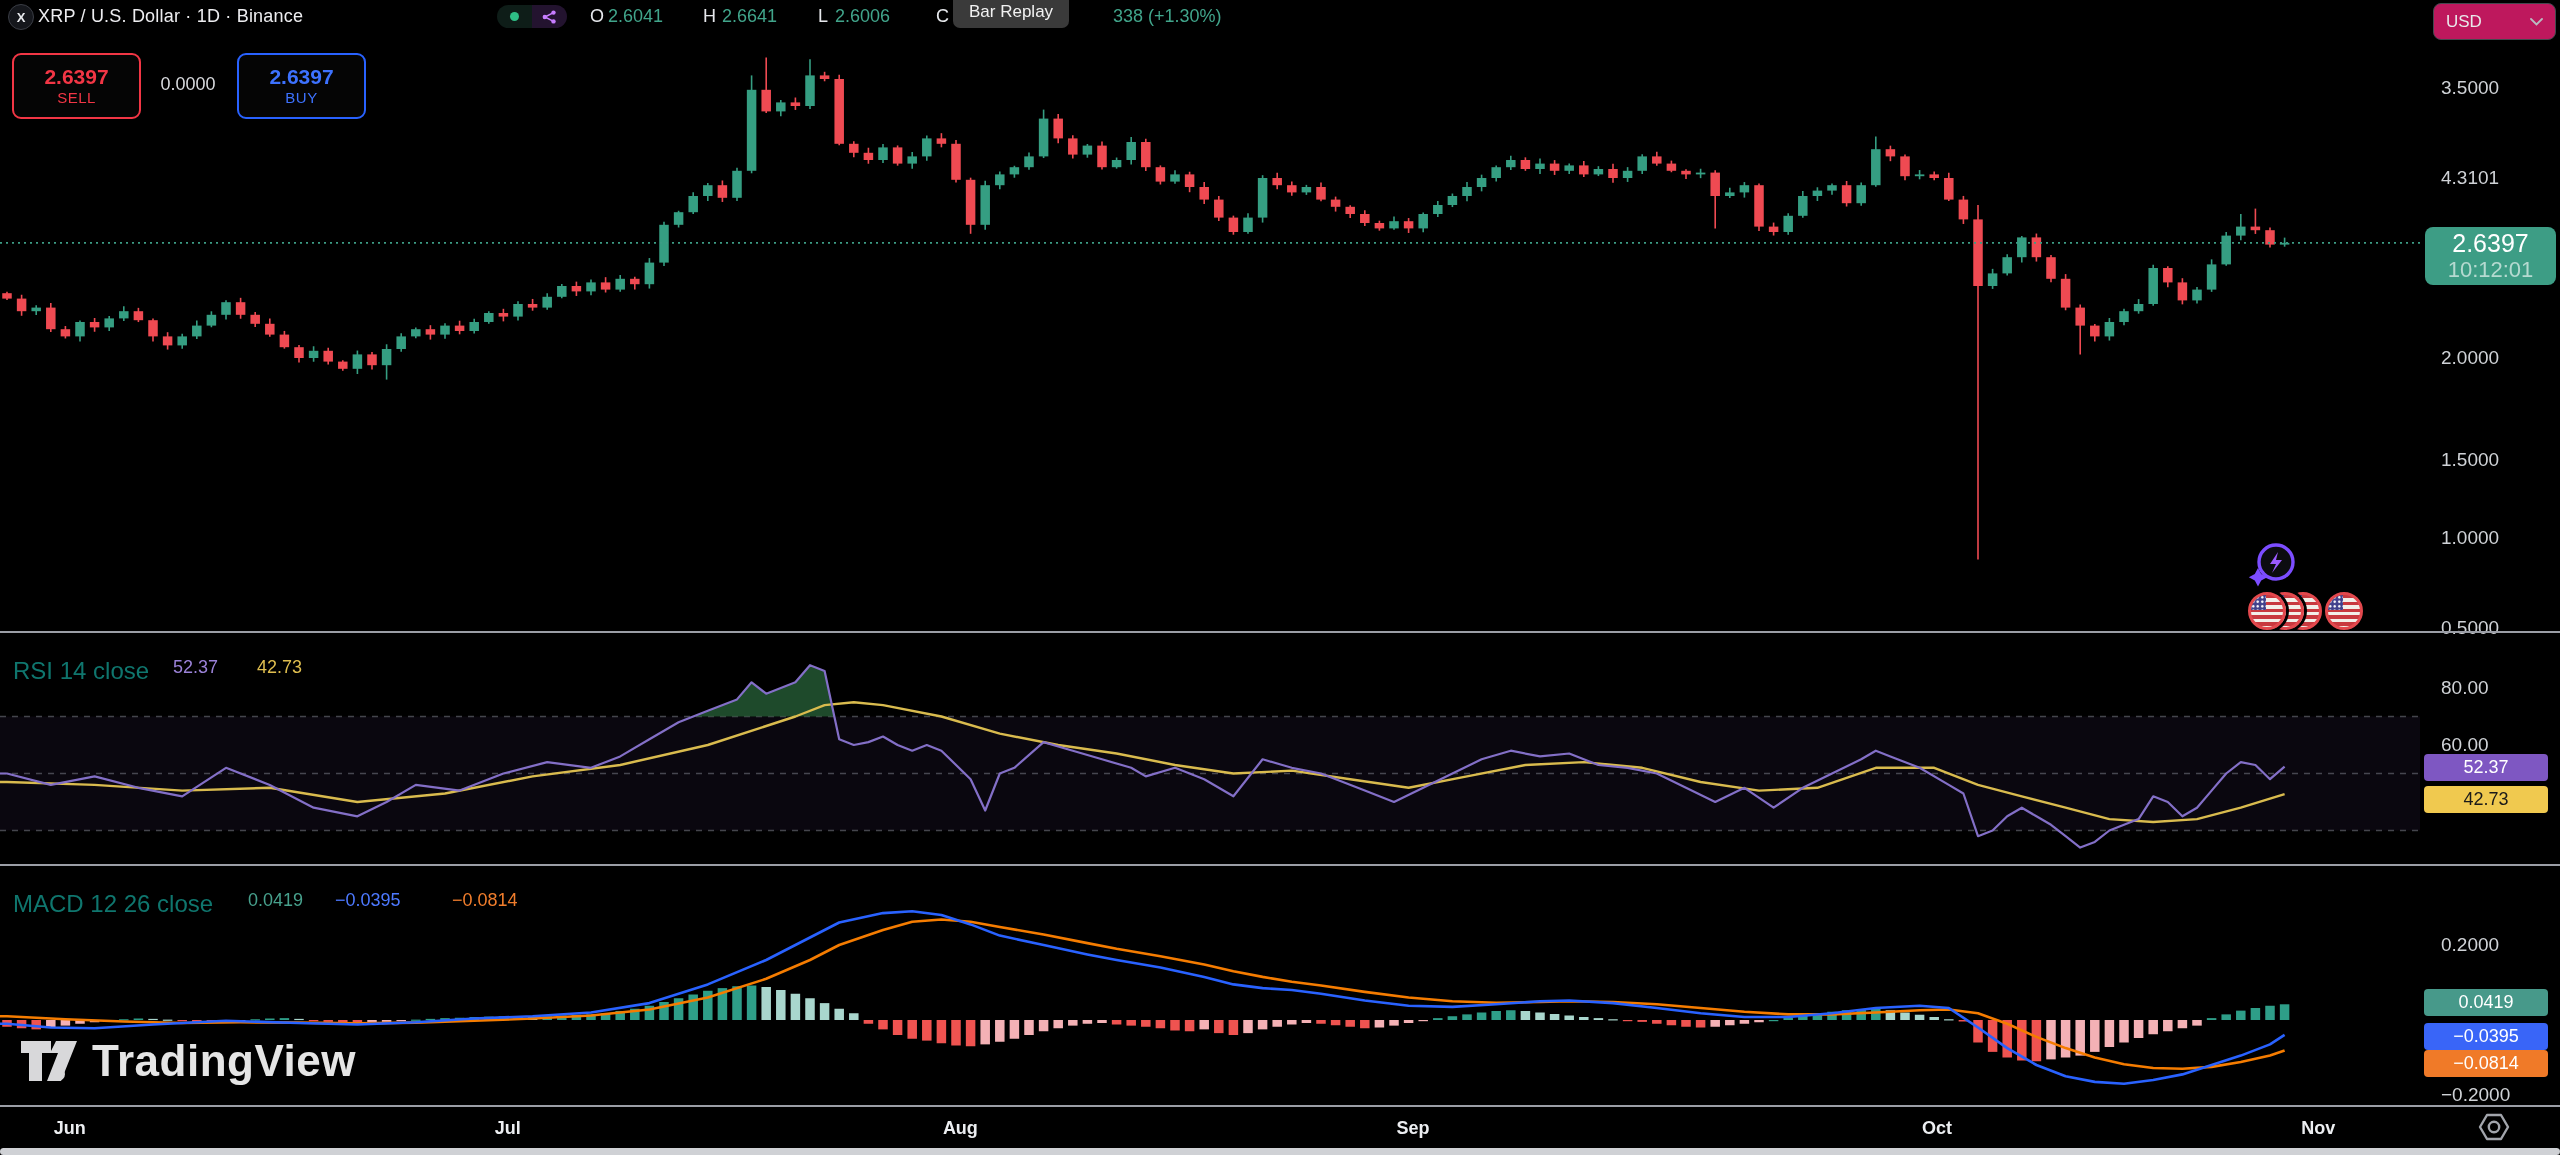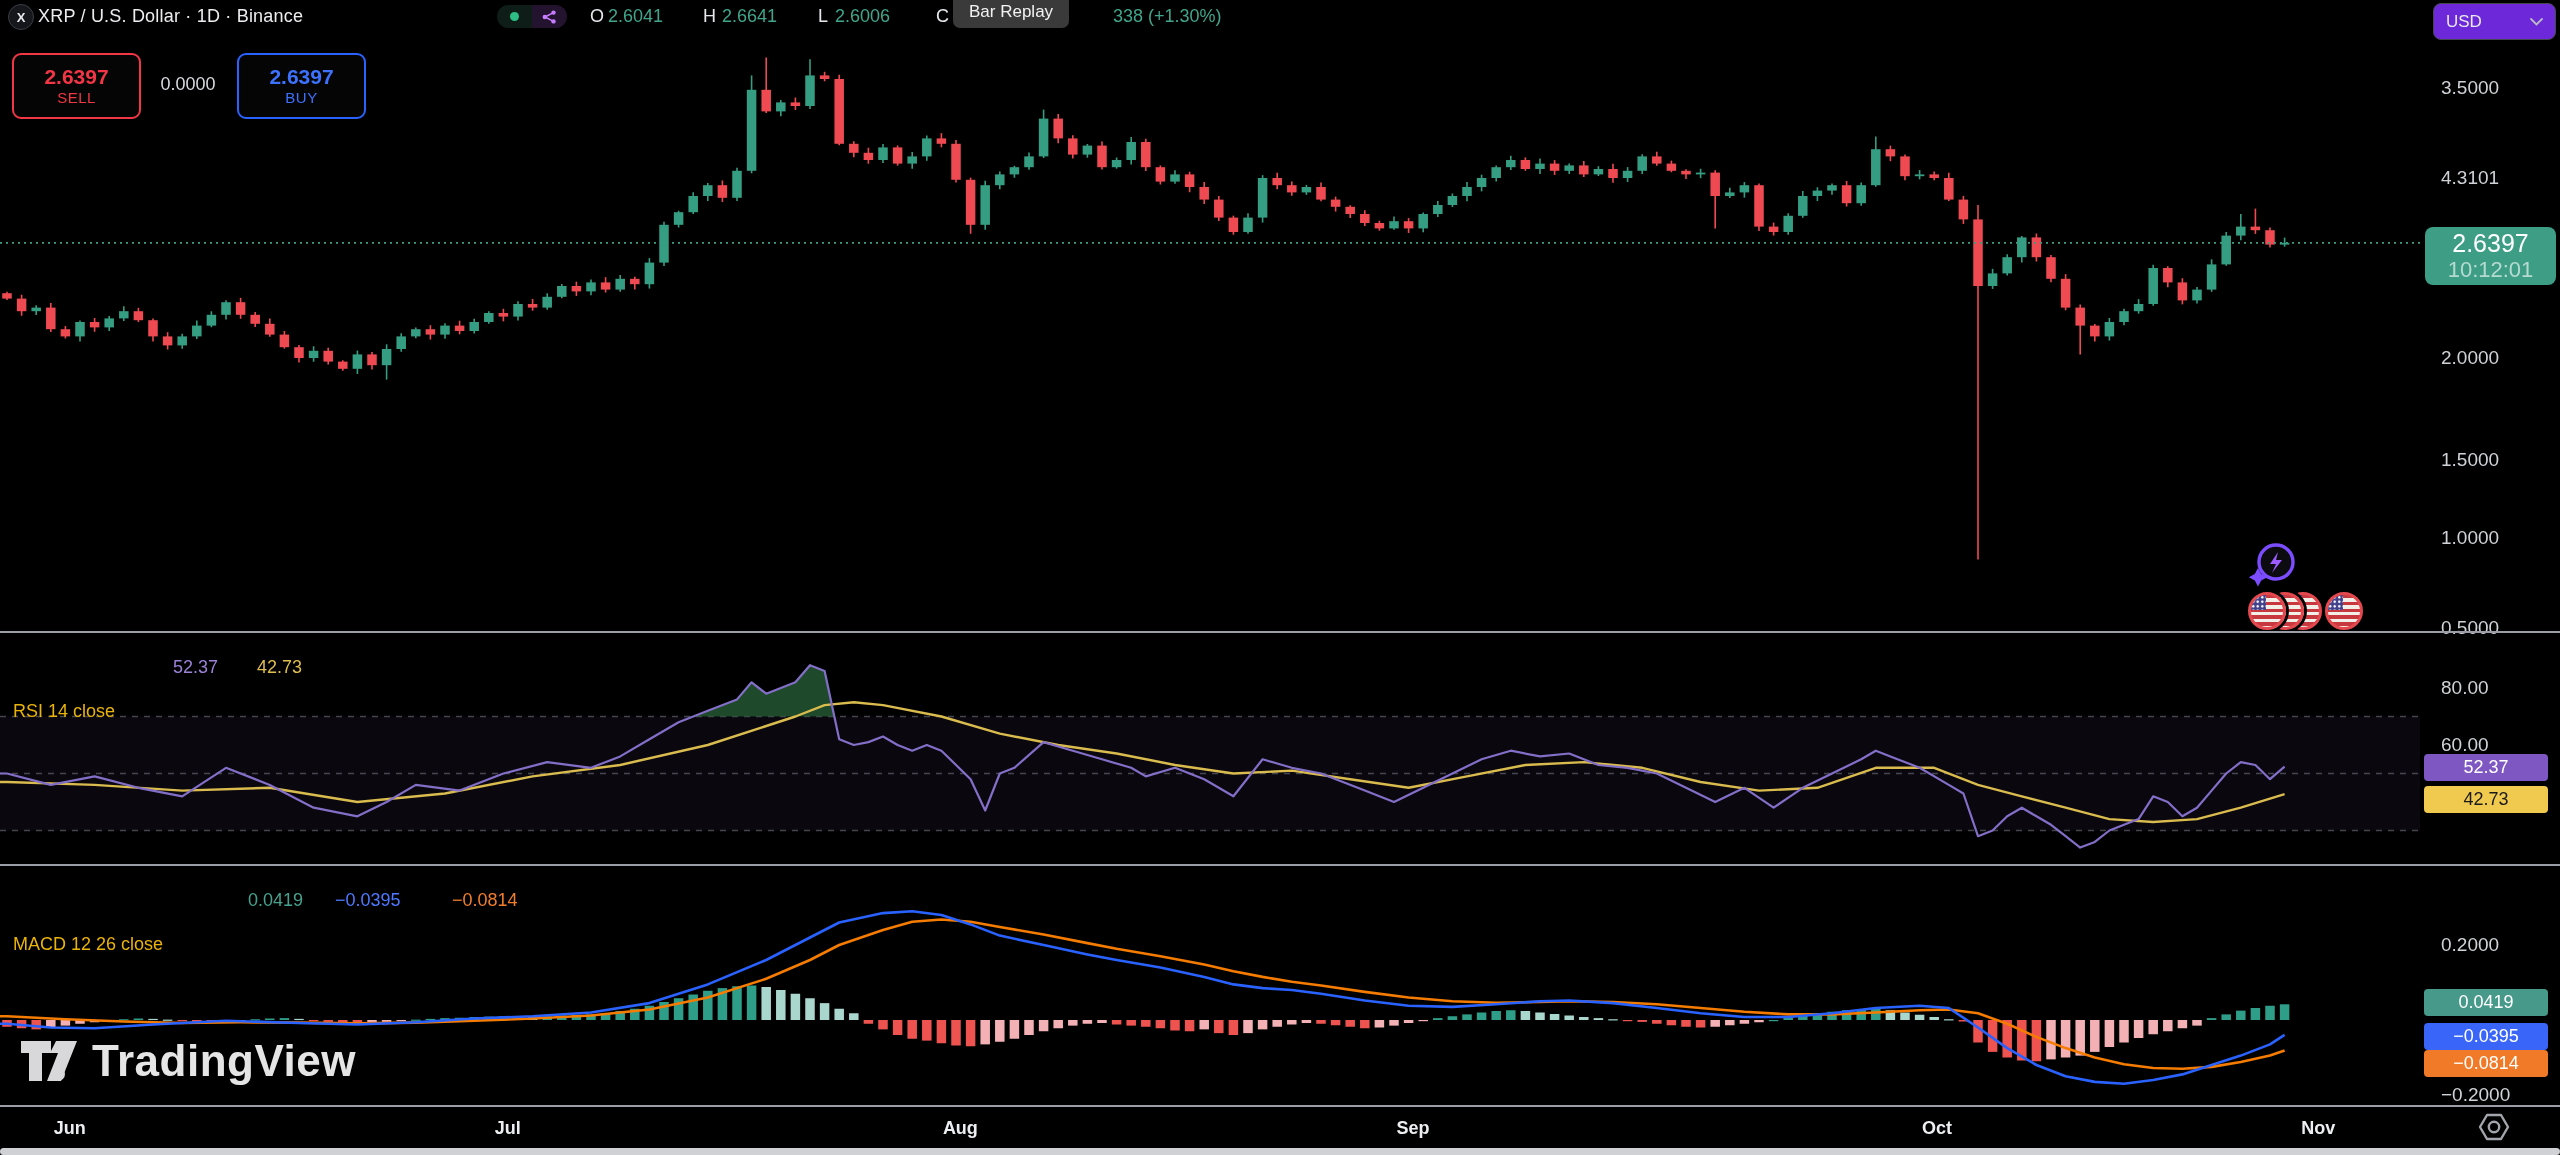--- a/index.html
+++ b/index.html
@@ -19,31 +19,31 @@
   #status-pill .dot{width:9px;height:9px;border-radius:50%;background:#2ebd85;}
   .legend-item{position:absolute;top:6px;font-size:18px;}
   .ohlc-letter{color:#e6e8ec;}
   .ohlc-value{color:#41a58b;}
   #change-tail{color:#41a58b;}
   #bar-replay-tooltip{left:953px;top:-7px;height:35px;padding:0 16px;background:#3a3a3a;
      border-radius:7px;color:#f2f2f2;font-size:17px;display:flex;align-items:flex-end;z-index:11;}
   #bar-replay-tooltip span{margin-bottom:6px;}
   #currency-select{left:2433px;top:3px;width:123px;height:37px;border:1px solid #45484f;border-radius:8px;
      color:#e8e9eb;font-size:17px;display:flex;align-items:center;justify-content:space-between;
-     padding:0 12px;box-sizing:border-box;background:#6d28d9;z-index:12;}
+     padding:0 12px;box-sizing:border-box;background:#be185d;z-index:12;}
   
   .order-btn{position:absolute;top:53px;width:125px;height:62px;border-radius:9px;background:rgba(255,255,255,0.02);
      display:flex;flex-direction:column;align-items:center;justify-content:center;line-height:1.15;}
   #sell-button{left:12px;border:2px solid #f23645;color:#f23645;}
   #buy-button{left:237px;border:2px solid #2962ff;color:#3d72ff;}
   .order-price{font-size:21px;font-weight:600;}
   .order-side{font-size:15px;letter-spacing:.5px;}
   #spread-value{left:152px;top:74px;width:72px;text-align:center;font-size:18px;color:#d8dade;}
   
-  .pane-title{position:absolute;font-size:18px;color:#eab308;margin-top:44px;}
+  .pane-title{position:absolute;font-size:24px;color:#0f766e;}
   .pane-val{position:absolute;font-size:18px;}
   
   .scale-tick{position:absolute;left:2441px;font-size:19px;color:#cfd2d6;transform:translateY(-50%);}
   .month-label{position:absolute;top:1118px;font-size:18px;font-weight:700;color:#eceef1;transform:translateX(-50%);}
   .value-badge{position:absolute;left:2424px;width:124px;height:27px;border-radius:4px;
      font-size:18px;display:flex;align-items:center;justify-content:center;z-index:6;}
   #price-countdown-badge{left:2425px;top:227px;width:131px;height:58px;border-radius:8px;
      background:#3d9d85;z-index:6;display:flex;flex-direction:column;align-items:center;justify-content:center;line-height:1.1;}
   #price-countdown-badge .p{color:#fff;font-size:25px;}
   #price-countdown-badge .c{color:rgba(255,255,255,0.62);font-size:22px;}

